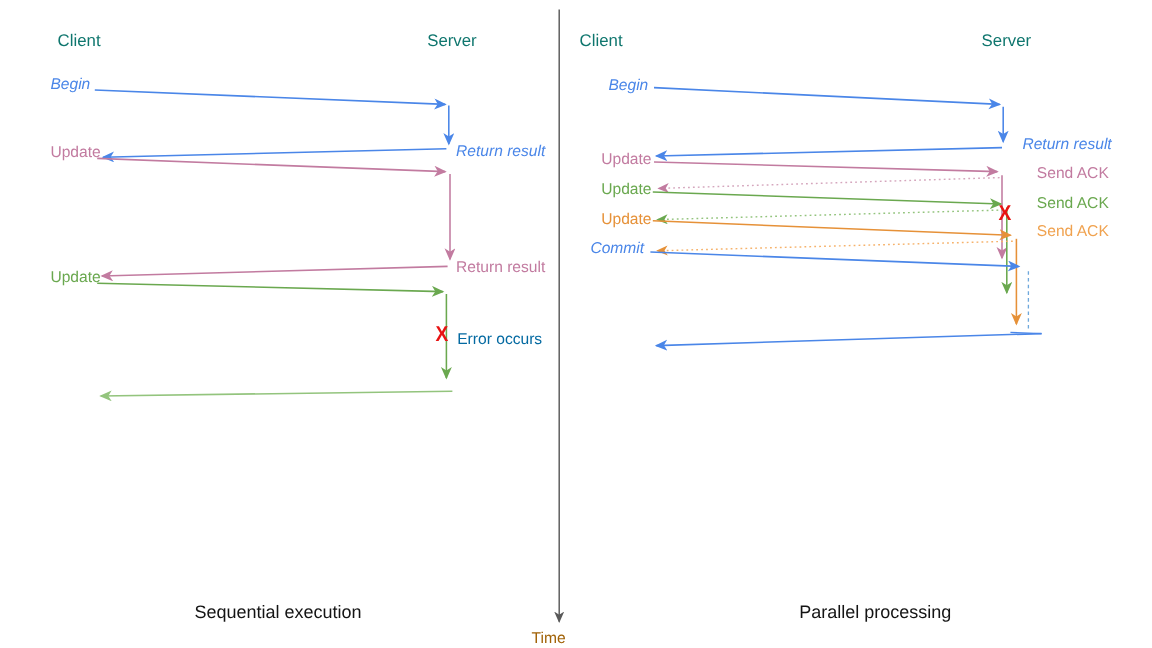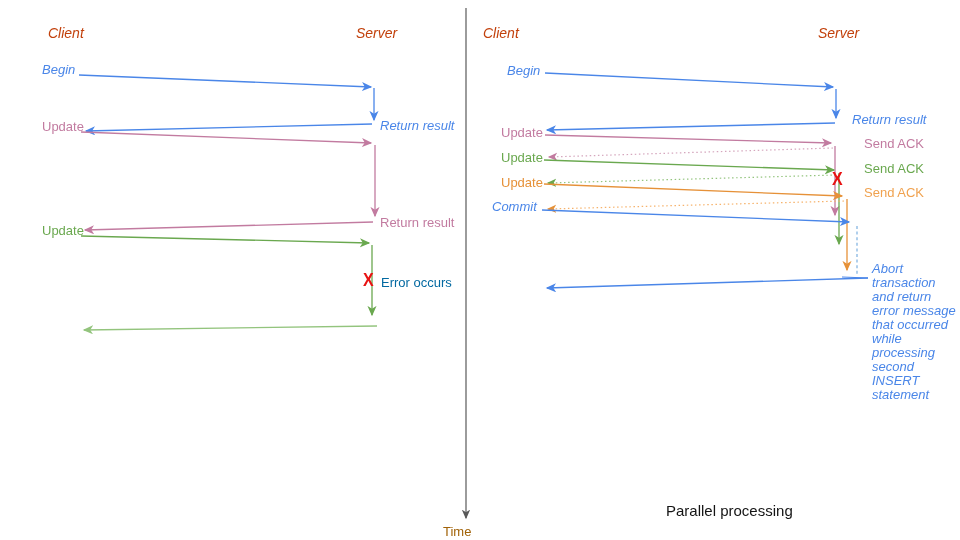--- a/index.html
+++ b/index.html
@@ -2,21 +2,21 @@
 <html><head>
 <meta charset="utf-8">
 <style>
   html,body{margin:0;padding:0;background:#fff;}
   .canvas{
     position:relative;width:960px;height:540px;background:#ffffff;
     font-family:"Liberation Sans", sans-serif;overflow:hidden;
   }
   svg.wires{position:absolute;left:0;top:0;width:960px;height:540px;}
   .lbl{position:absolute;font-size:13px;line-height:15px;white-space:nowrap;}
-  .hdr{font-style:italic;color:#c2410c;font-size:14px;}
+  .hdr{color:#0f766e;font-size:14px;}
   .blue{color:#4a86e8;font-style:italic;}
   .pink{color:#c27ba0;}
   .green{color:#6aa84f;}
   .orange{color:#e69138;}
   .lorange{color:#f0a24f;}
   .red{color:#0369a1;}
   .xmark{font-weight:700;font-size:16px;color:#e81313;transform:scaleY(1.12);transform-origin:top left;}
   .wrap{white-space:normal;width:90px;line-height:14px;}
   .wrap2{white-space:normal;width:88px;line-height:14px;}
   .title{font-size:15px;color:#141414;}
@@ -90,35 +90,35 @@
 
   <span class="lbl blue" style="left:42px;top:62px;">Begin</span>
   <span class="lbl pink" style="left:42px;top:119px;">Update</span>
   <span class="lbl blue" style="left:380px;top:118px;">Return result</span>
   <span class="lbl green" style="left:42px;top:223px;">Update</span>
   <span class="lbl pink" style="left:380px;top:215px;">Return result</span>
 
   <span class="lbl xmark" style="left:363px;top:271px;">X</span>
   <span class="lbl red" style="left:381px;top:275px;">Error occurs</span>
 
+  <span class="lbl title" style="left:162px;top:503px;">Sequential execution</span>
 
   <span class="lbl hdr" style="left:483px;top:26px;">Client</span>
   <span class="lbl hdr" style="left:818px;top:26px;">Server</span>
 
   <span class="lbl blue" style="left:507px;top:63px;">Begin</span>
   <span class="lbl pink" style="left:501px;top:125px;">Update</span>
   <span class="lbl green" style="left:501px;top:150px;">Update</span>
   <span class="lbl orange" style="left:501px;top:175px;">Update</span>
   <span class="lbl blue" style="left:492px;top:199px;">Commit</span>
 
   <span class="lbl blue" style="left:852px;top:112px;">Return result</span>
   <span class="lbl pink" style="left:864px;top:136px;">Send ACK</span>
   <span class="lbl green" style="left:864px;top:161px;">Send ACK</span>
   <span class="lbl lorange" style="left:864px;top:185px;">Send ACK</span>
 
   <span class="lbl xmark" style="left:832px;top:170px;">X</span>
-  <span class="lbl blue wrap2" style="left:872px;top:262px;">Abort transaction and return error message that occurred while processing second INSERT statement</span>
 
   <span class="lbl title" style="left:666px;top:503px;">Parallel processing</span>
 
   <span class="lbl timelbl" style="left:443px;top:524px;">Time</span>
 
 </div>
 
 </body></html>

